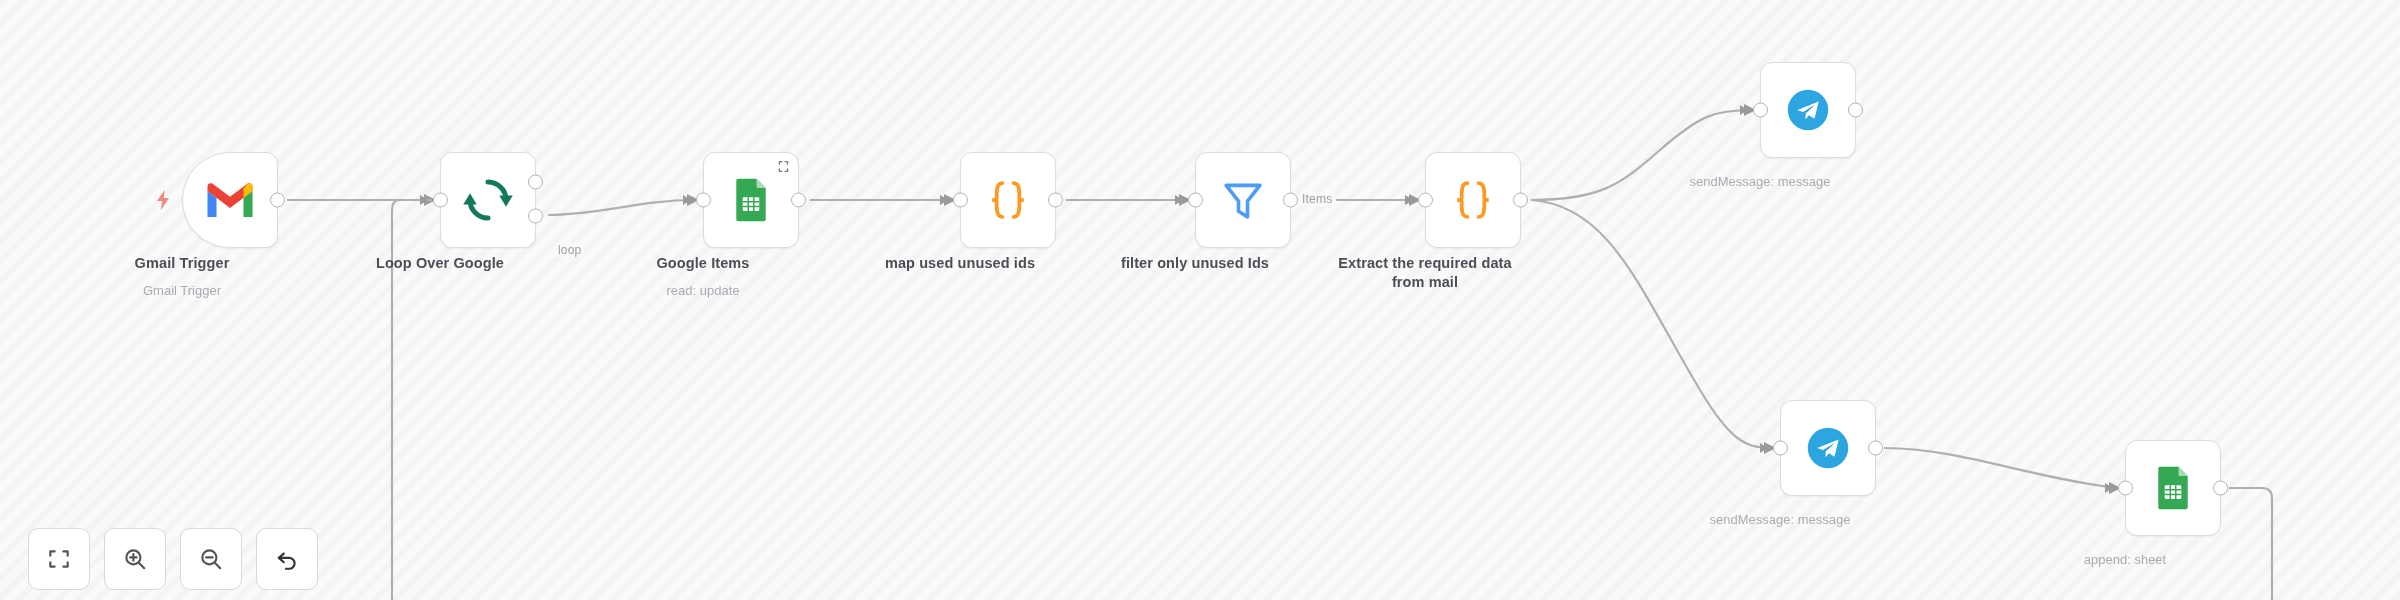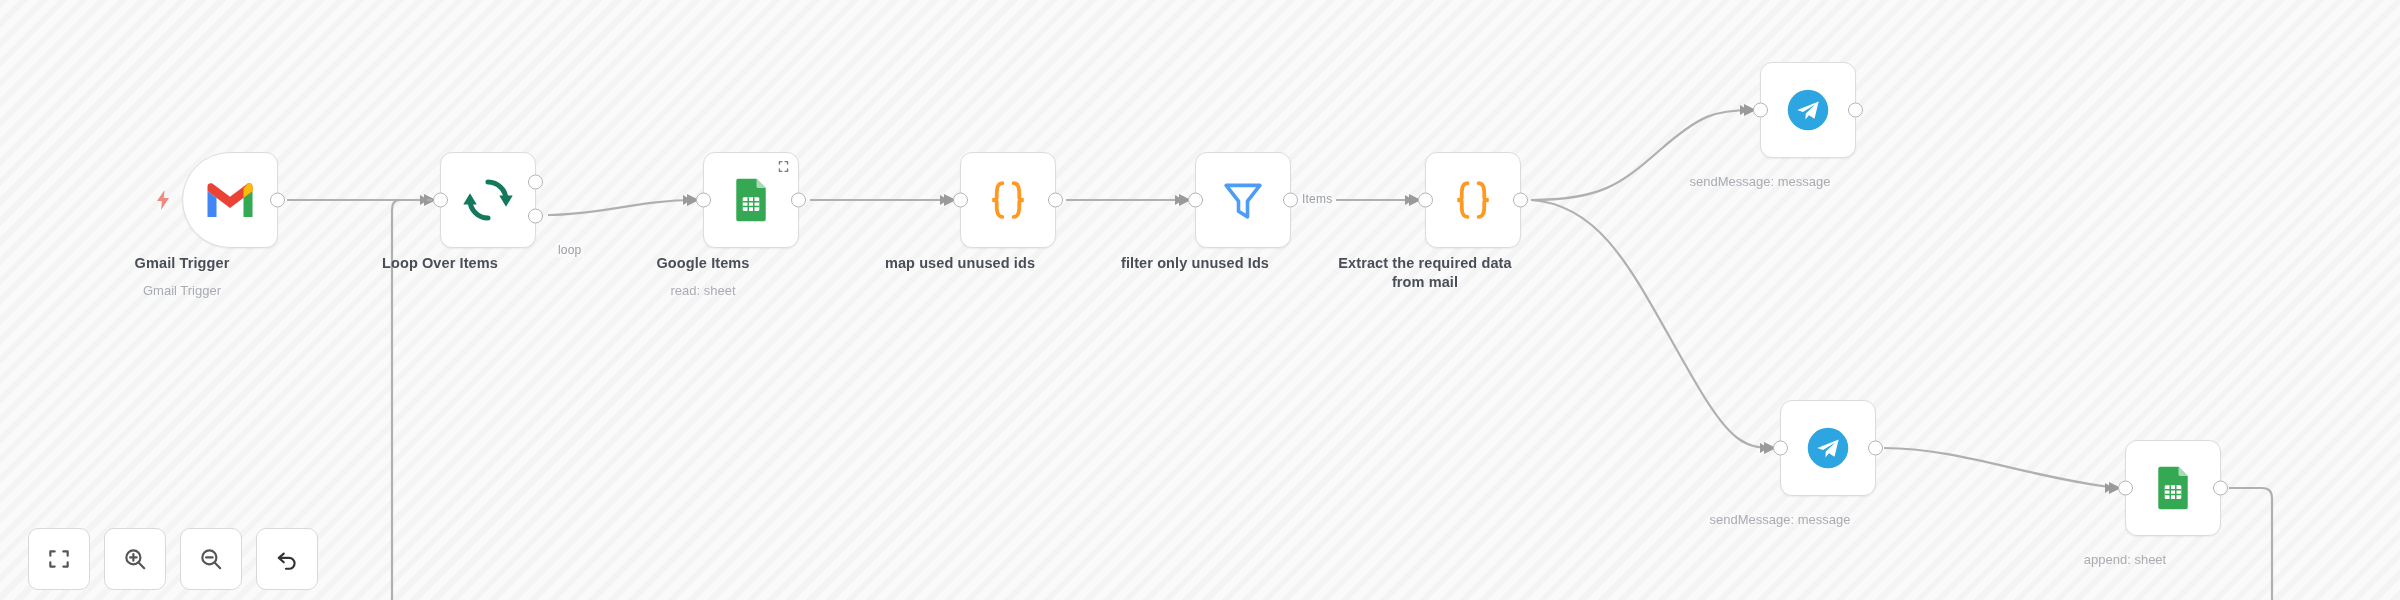--- a/index.html
+++ b/index.html
@@ -233,21 +233,21 @@
         <polygon points="40,30 34,20 46,20" fill="#14795c"></polygon>
         <path d="M24 40 A16 16 0 0 1 8 24" fill="none" stroke="#14795c" stroke-width="4.5" stroke-linecap="round"></path>
         <polygon points="8,18 2,28 14,28" fill="#14795c"></polygon>
       </svg>
       <div class="port in"></div>
       <div class="port-arrow"></div>
       <div class="port out-top"></div>
       <div class="port out-bottom"></div>
     </div>
     <div class="caption">
-      <div class="title">Loop Over Items</div>
+      <div class="title">Loop Over Google</div>
       <div class="subtitle"></div>
     </div>
   </div>
 
   <div class="node-wrap" style="left:703px; top:152px;">
     <div class="node">
       <svg class="node-badge" viewBox="0 0 16 16">
         <path d="M3 2 H6 M3 2 V5 M13 2 H10 M13 2 V5 M3 14 H6 M3 14 V11 M13 14 H10 M13 14 V11" fill="none" stroke="#555" stroke-width="1.8" stroke-linecap="round"></path>
       </svg>
       <svg class="node-icon small" viewBox="0 0 40 50">
@@ -255,21 +255,21 @@
         <path d="M26 2 L36 12 H28 A2 2 0 0 1 26 10 Z" fill="#A8DAB5"></path>
         <rect x="11" y="22" width="18" height="15" rx="1.5" fill="#ffffff"></rect>
         <path d="M11 27 H29 M11 32 H29 M17 22 V37 M23 22 V37" stroke="#34A853" stroke-width="1.6" fill="none"></path>
       </svg>
       <div class="port in"></div>
       <div class="port-arrow"></div>
       <div class="port out"></div>
     </div>
     <div class="caption">
       <div class="title">Google Items</div>
-      <div class="subtitle">read: sheet</div>
+      <div class="subtitle">read: update</div>
     </div>
   </div>
 
   <div class="node-wrap" style="left:960px; top:152px;">
     <div class="node">
       <svg class="node-icon" viewBox="0 0 48 48">
         <path d="M19 9 C13 9 14 19 14 22 C14 24 12 24 10 24 C12 24 14 24 14 26 C14 29 13 39 19 39" fill="none" stroke="#FF9922" stroke-width="3.4" stroke-linecap="round"></path>
         <path d="M29 9 C35 9 34 19 34 22 C34 24 36 24 38 24 C36 24 34 24 34 26 C34 29 35 39 29 39" fill="none" stroke="#FF9922" stroke-width="3.4" stroke-linecap="round"></path>
       </svg>
       <div class="port in"></div>

